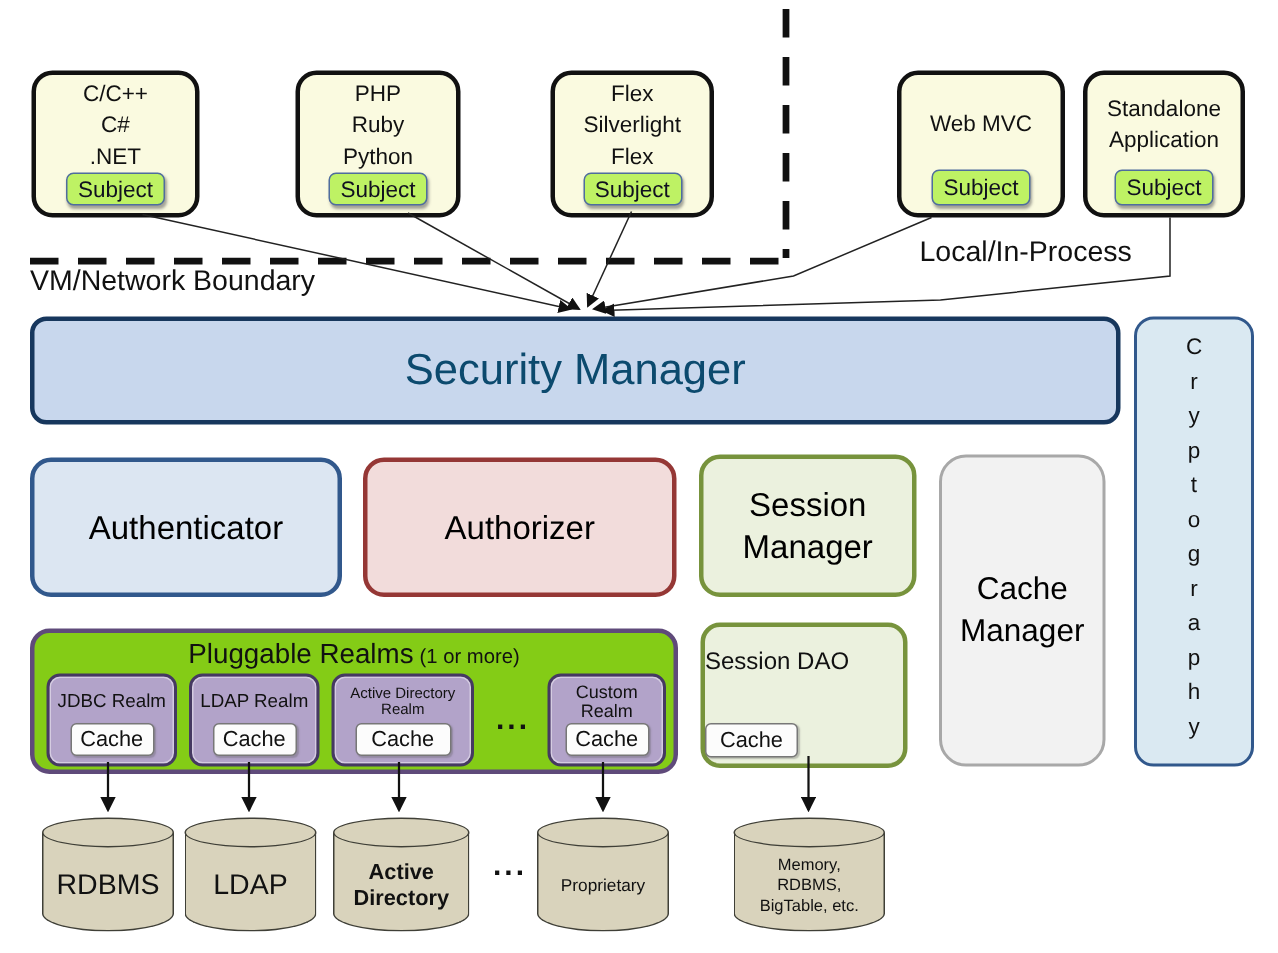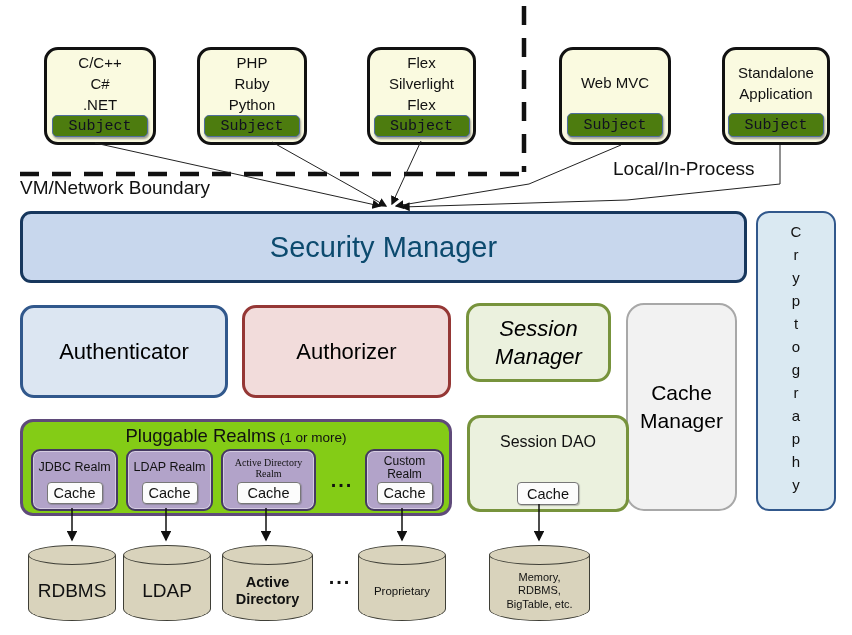--- a/index.html
+++ b/index.html
@@ -13,25 +13,25 @@
     position:absolute; top:47px; height:98px; box-sizing:border-box;
     background:#FAFAE0; border:3px solid #111111; border-radius:14px;
     display:flex; flex-direction:column; align-items:center;
   }
   .client-lines {
     flex:1; display:flex; flex-direction:column; justify-content:center;
     align-items:center; text-align:center; font-size:15px; line-height:21px;
     padding-top:2px;
   }
   .subject-btn {
-    width:96px; height:24px; margin-bottom:5px; box-sizing:border-box;
-    background:#4d7c0f; border:1.5px solid #4F6D9E; border-radius:5px;
+    width:66px; height:24px; margin-bottom:5px; box-sizing:border-box;
+    background:#bef264; border:1.5px solid #4F6D9E; border-radius:5px;
     box-shadow:1px 2px 2px rgba(90,90,90,0.55);
     display:flex; align-items:center; justify-content:center;
-    font-size:15px; font-weight:500; color:#101020;font-family:Liberation Mono, monospace;
+    font-size:15px; font-weight:500; color:#101020;
   }
 
   
   .boundary-label { position:absolute; font-size:19px; color:#111; white-space:nowrap; }
 
   
   .secmgr {
     position:absolute; left:20px; top:211px; width:727px; height:72px; box-sizing:border-box;
     background:#C8D7ED; border:3px solid #17375D; border-radius:11px;
     display:flex; align-items:center; justify-content:center;
@@ -50,21 +50,21 @@
   }
 
   
   .comp {
     position:absolute; box-sizing:border-box; border-radius:14px;
     display:flex; align-items:center; justify-content:center; text-align:center;
     font-size:22px; color:#000; line-height:28px;
   }
   .comp-auth   { left:20px;  top:305px; width:208px; height:93px; background:#DCE6F2; border:3px solid #31588C; }
   .comp-authz  { left:242px; top:305px; width:209px; height:93px; background:#F2DCDB; border:3px solid #953735; }
-  .comp-sess   { left:466px; top:303px; width:145px; height:79px; background:#EBF1DE; border:3px solid #77933C;font-style:italic; }
+  .comp-sess   { left:466px; top:303px; width:145px; height:95px; background:#EBF1DE; border:3px solid #77933C; }
   .comp-cache  { left:626px; top:303px; width:111px; height:208px; background:#F2F2F2; border:2.5px solid #A8A8A8; border-radius:18px; font-size:21px; }
 
   
   .realms-outer {
     position:absolute; left:20px; top:419px; width:432px; height:97px; box-sizing:border-box;
     background:#84cc16; border:3px solid #5F4A7A; border-radius:13px;
   }
   .realms-title {
     position:absolute; top:3px; left:0; right:0; text-align:center;
     font-size:18.5px; color:#111; white-space:nowrap;
@@ -73,36 +73,36 @@
   .realm-box {
     position:absolute; top:27px; height:62px; box-sizing:border-box;
     background:#B2A3C9; border:2.5px solid #453961; border-radius:9px;
     box-shadow:inset 0 0 0 1px rgba(255,255,255,0.45);
     display:flex; flex-direction:column; align-items:center;
   }
   .realm-name {
     flex:1; display:flex; align-items:center; justify-content:center; text-align:center;
     font-size:12.5px; line-height:13px; color:#111; padding-top:2px;
   }
-  .realm-name.two-line { font-size:10px; line-height:11px; max-width:76px;font-family:Liberation Serif, serif; }
+  .realm-name.two-line { font-size:10px; line-height:11px; max-width:76px; }
   .realm-name.two-line-md { font-size:12px; line-height:13px; max-width:52px; }
   .cache-btn {
     width:56px; height:22px; margin-bottom:5px; box-sizing:border-box;
     background:#FCFCFC; border:1.3px solid #777; border-radius:4px;
     display:flex; align-items:center; justify-content:center;
     font-size:14.5px; font-weight:500; color:#111;
     box-shadow:1px 1px 1px rgba(90,90,90,0.35);
   }
   .ellipsis { position:absolute; font-size:20px; font-weight:700; letter-spacing:2px; color:#111; }
 
   
   .session-dao {
-    position:absolute; left:467px; top:415px; width:162px; height:97px; box-sizing:border-box;
+    position:absolute; left:467px; top:415px; width:138px; height:97px; box-sizing:border-box;
     background:#EBF1DE; border:3px solid #77933C; border-radius:13px;
-    display:flex; flex-direction:column; align-items:center;
+    display:flex; flex-direction:column; 
   }
   .session-dao .dao-label { margin-top:15px; font-size:16px; color:#111; }
   .session-dao .cache-btn { position:absolute; top:64px; width:62px; height:23px; margin:0; }
 
   
   .cyl { position:absolute; top:545px; height:76px; }
   .cyl-top {
     position:absolute; left:0; right:0; top:0; height:20px; box-sizing:border-box;
     background:#D9D3BC; border:1.6px solid #3F3F37; border-radius:50%; z-index:2;
   }
@@ -122,21 +122,21 @@
   .fs-sm  { font-size:11.5px; }
   .fs-xs  { font-size:11px; line-height:13.5px; }
 
   svg.overlay { position:absolute; left:0; top:0; pointer-events:none; z-index:10; }
 </style>
 </head>
 <body>
 
 <div id="canvas">
 
-  <div class="client-box" style="left:21px;width:112px;margin-left:23px;">
+  <div class="client-box" style="left:21px;width:112px;">
     <div class="client-lines">
       <div>C/C++</div>
       <div>C#</div>
       <div>.NET</div>
     </div>
     <div class="subject-btn">Subject</div>
   </div>
 
   <div class="client-box" style="left:197px;width:110px;">
     <div class="client-lines">
@@ -149,21 +149,21 @@
 
   <div class="client-box" style="left:367px;width:109px;">
     <div class="client-lines">
       <div>Flex</div>
       <div>Silverlight</div>
       <div>Flex</div>
     </div>
     <div class="subject-btn">Subject</div>
   </div>
 
-  <div class="client-box" style="left:559px;width:112px;">
+  <div class="client-box" style="left:598px;width:112px;">
     <div class="client-lines">
       <div>Web MVC</div>
     </div>
     <div class="subject-btn">Subject</div>
   </div>
 
   <div class="client-box" style="left:722px;width:108px;">
     <div class="client-lines">
       <div>Standalone</div>
       <div>Application</div>

